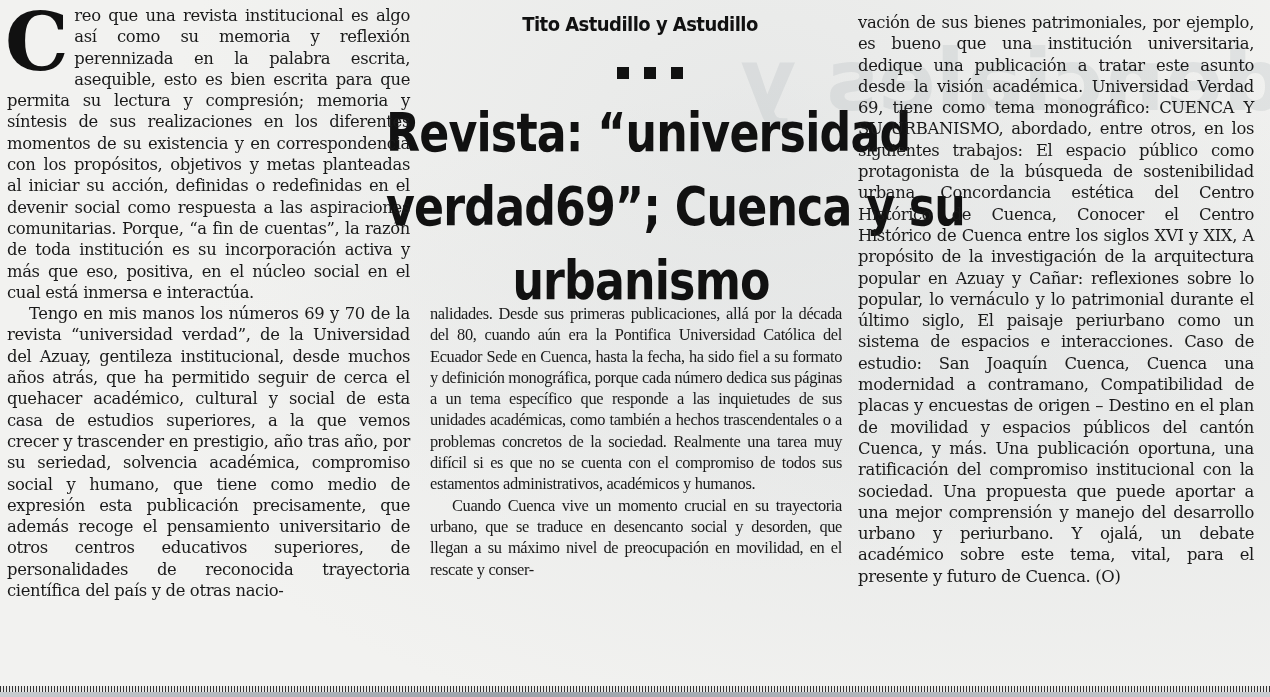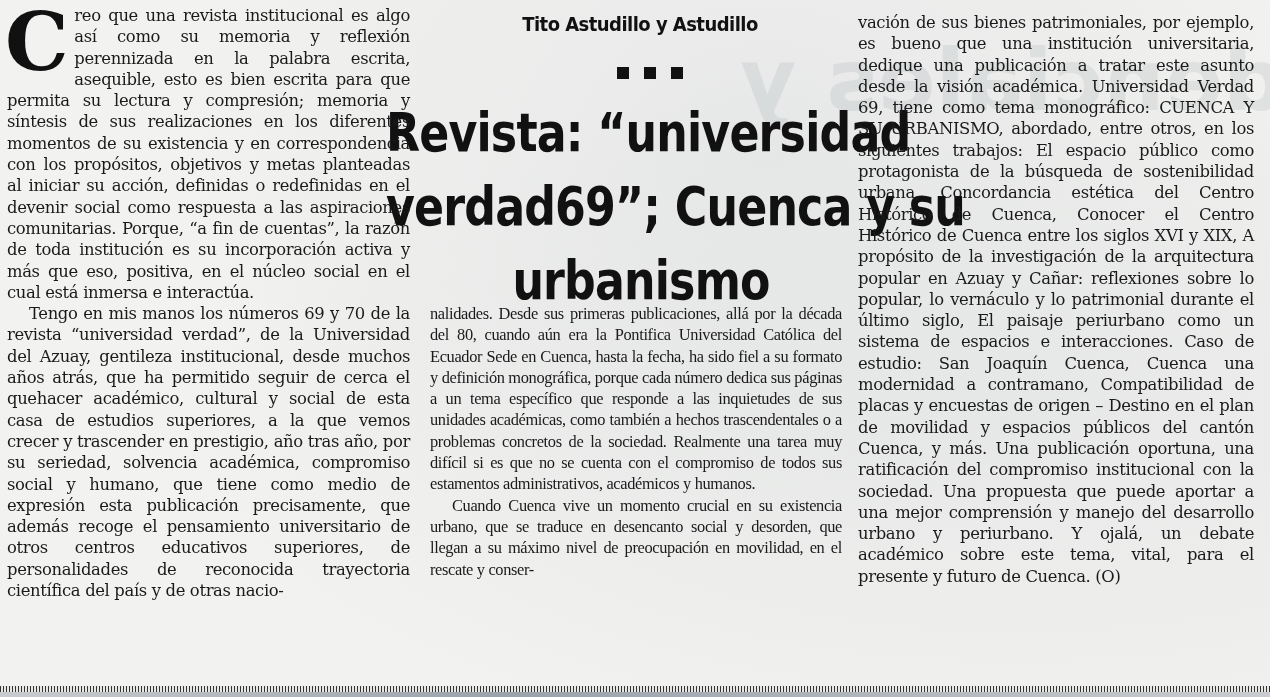--- a/index.html
+++ b/index.html
@@ -160,21 +160,21 @@
   <span class="line">urbanismo</span>
 </h1>
 
 <div class="col" id="col1">
   <p><span class="dropcap">C</span><span>reo que una revista institucional es algo así como su memoria y reflexión perennizada en la palabra escrita, asequible, esto es bien escrita para que permita su lectura y compresión; memoria y síntesis de sus realizaciones en los diferentes momentos de su existencia y en correspondencia con los propósitos, objetivos y metas planteadas al iniciar su acción, definidas o redefinidas en el devenir social como respuesta a las aspiraciones comunitarias. Porque, “a fin de cuentas”, la razón de toda institución es su incorporación activa y más que eso, positiva, en el núcleo social en el cual está inmersa e interactúa.</span></p>
   <p>Tengo en mis manos los números 69 y 70 de la revista “universidad verdad”, de la Universidad del Azuay, gentileza institucional, desde muchos años atrás, que ha permitido seguir de cerca el quehacer académico, cultural y social de esta casa de estudios superiores, a la que vemos crecer y trascender en prestigio, año tras año, por su seriedad, solvencia académica, compromiso social y humano, que tiene como medio de expresión esta publicación precisamente, que además recoge el pensamiento universitario de otros centros educativos superiores, de personalidades de reconocida trayectoria científica del país y de otras nacio-</p>
 </div>
 
 <div class="col" id="col2">
   <p>nalidades. Desde sus primeras publicaciones, allá por la década del 80, cuando aún era la Pontifica Universidad Católica del Ecuador Sede en Cuenca, hasta la fecha, ha sido fiel a su formato y definición monográfica, porque cada número dedica sus páginas a un tema específico que responde a las inquietudes de sus unidades académicas, como también a hechos trascendentales o a problemas concretos de la sociedad. Realmente una tarea muy difícil si es que no se cuenta con el compromiso de todos sus estamentos administrativos, académicos y humanos.</p>
-  <p>Cuando Cuenca vive un momento crucial en su existencia urbano, que se traduce en desencanto social y desorden, que llegan a su máximo nivel de preocupación en movilidad, en el rescate y conser-</p>
+  <p>Cuando Cuenca vive un momento crucial en su trayectoria urbano, que se traduce en desencanto social y desorden, que llegan a su máximo nivel de preocupación en movilidad, en el rescate y conser-</p>
 </div>
 
 <div class="col" id="col3">
   <p>vación de sus bienes patrimoniales, por ejemplo, es bueno que una institución universitaria, dedique una publicación a tratar este asunto desde la visión académica. Universidad Verdad 69, tiene como tema monográfico: CUENCA Y SU URBANISMO, abordado, entre otros, en los siguientes trabajos: El espacio público como protagonista de la búsqueda de sostenibilidad urbana, Concordancia estética del Centro Histórico de Cuenca, Conocer el Centro Histórico de Cuenca entre los siglos XVI y XIX, A propósito de la investigación de la arquitectura popular en Azuay y Cañar: reflexiones sobre lo popular, lo vernáculo y lo patrimonial durante el último siglo, El paisaje periurbano como un sistema de espacios e interacciones. Caso de estudio: San Joaquín Cuenca, Cuenca una modernidad a contramano, Compatibilidad de placas y encuestas de origen – Destino en el plan de movilidad y espacios públicos del cantón Cuenca, y más. Una publicación oportuna, una ratificación del compromiso institucional con la sociedad. Una propuesta que puede aportar a una mejor comprensión y manejo del desarrollo urbano y periurbano. Y ojalá, un debate académico sobre este tema, vital, para el presente y futuro de Cuenca. (O)</p>
 </div>
 
 <div class="bottom-rule"></div>
 <div class="bottom-shadow"></div>
 
 </body></html>

